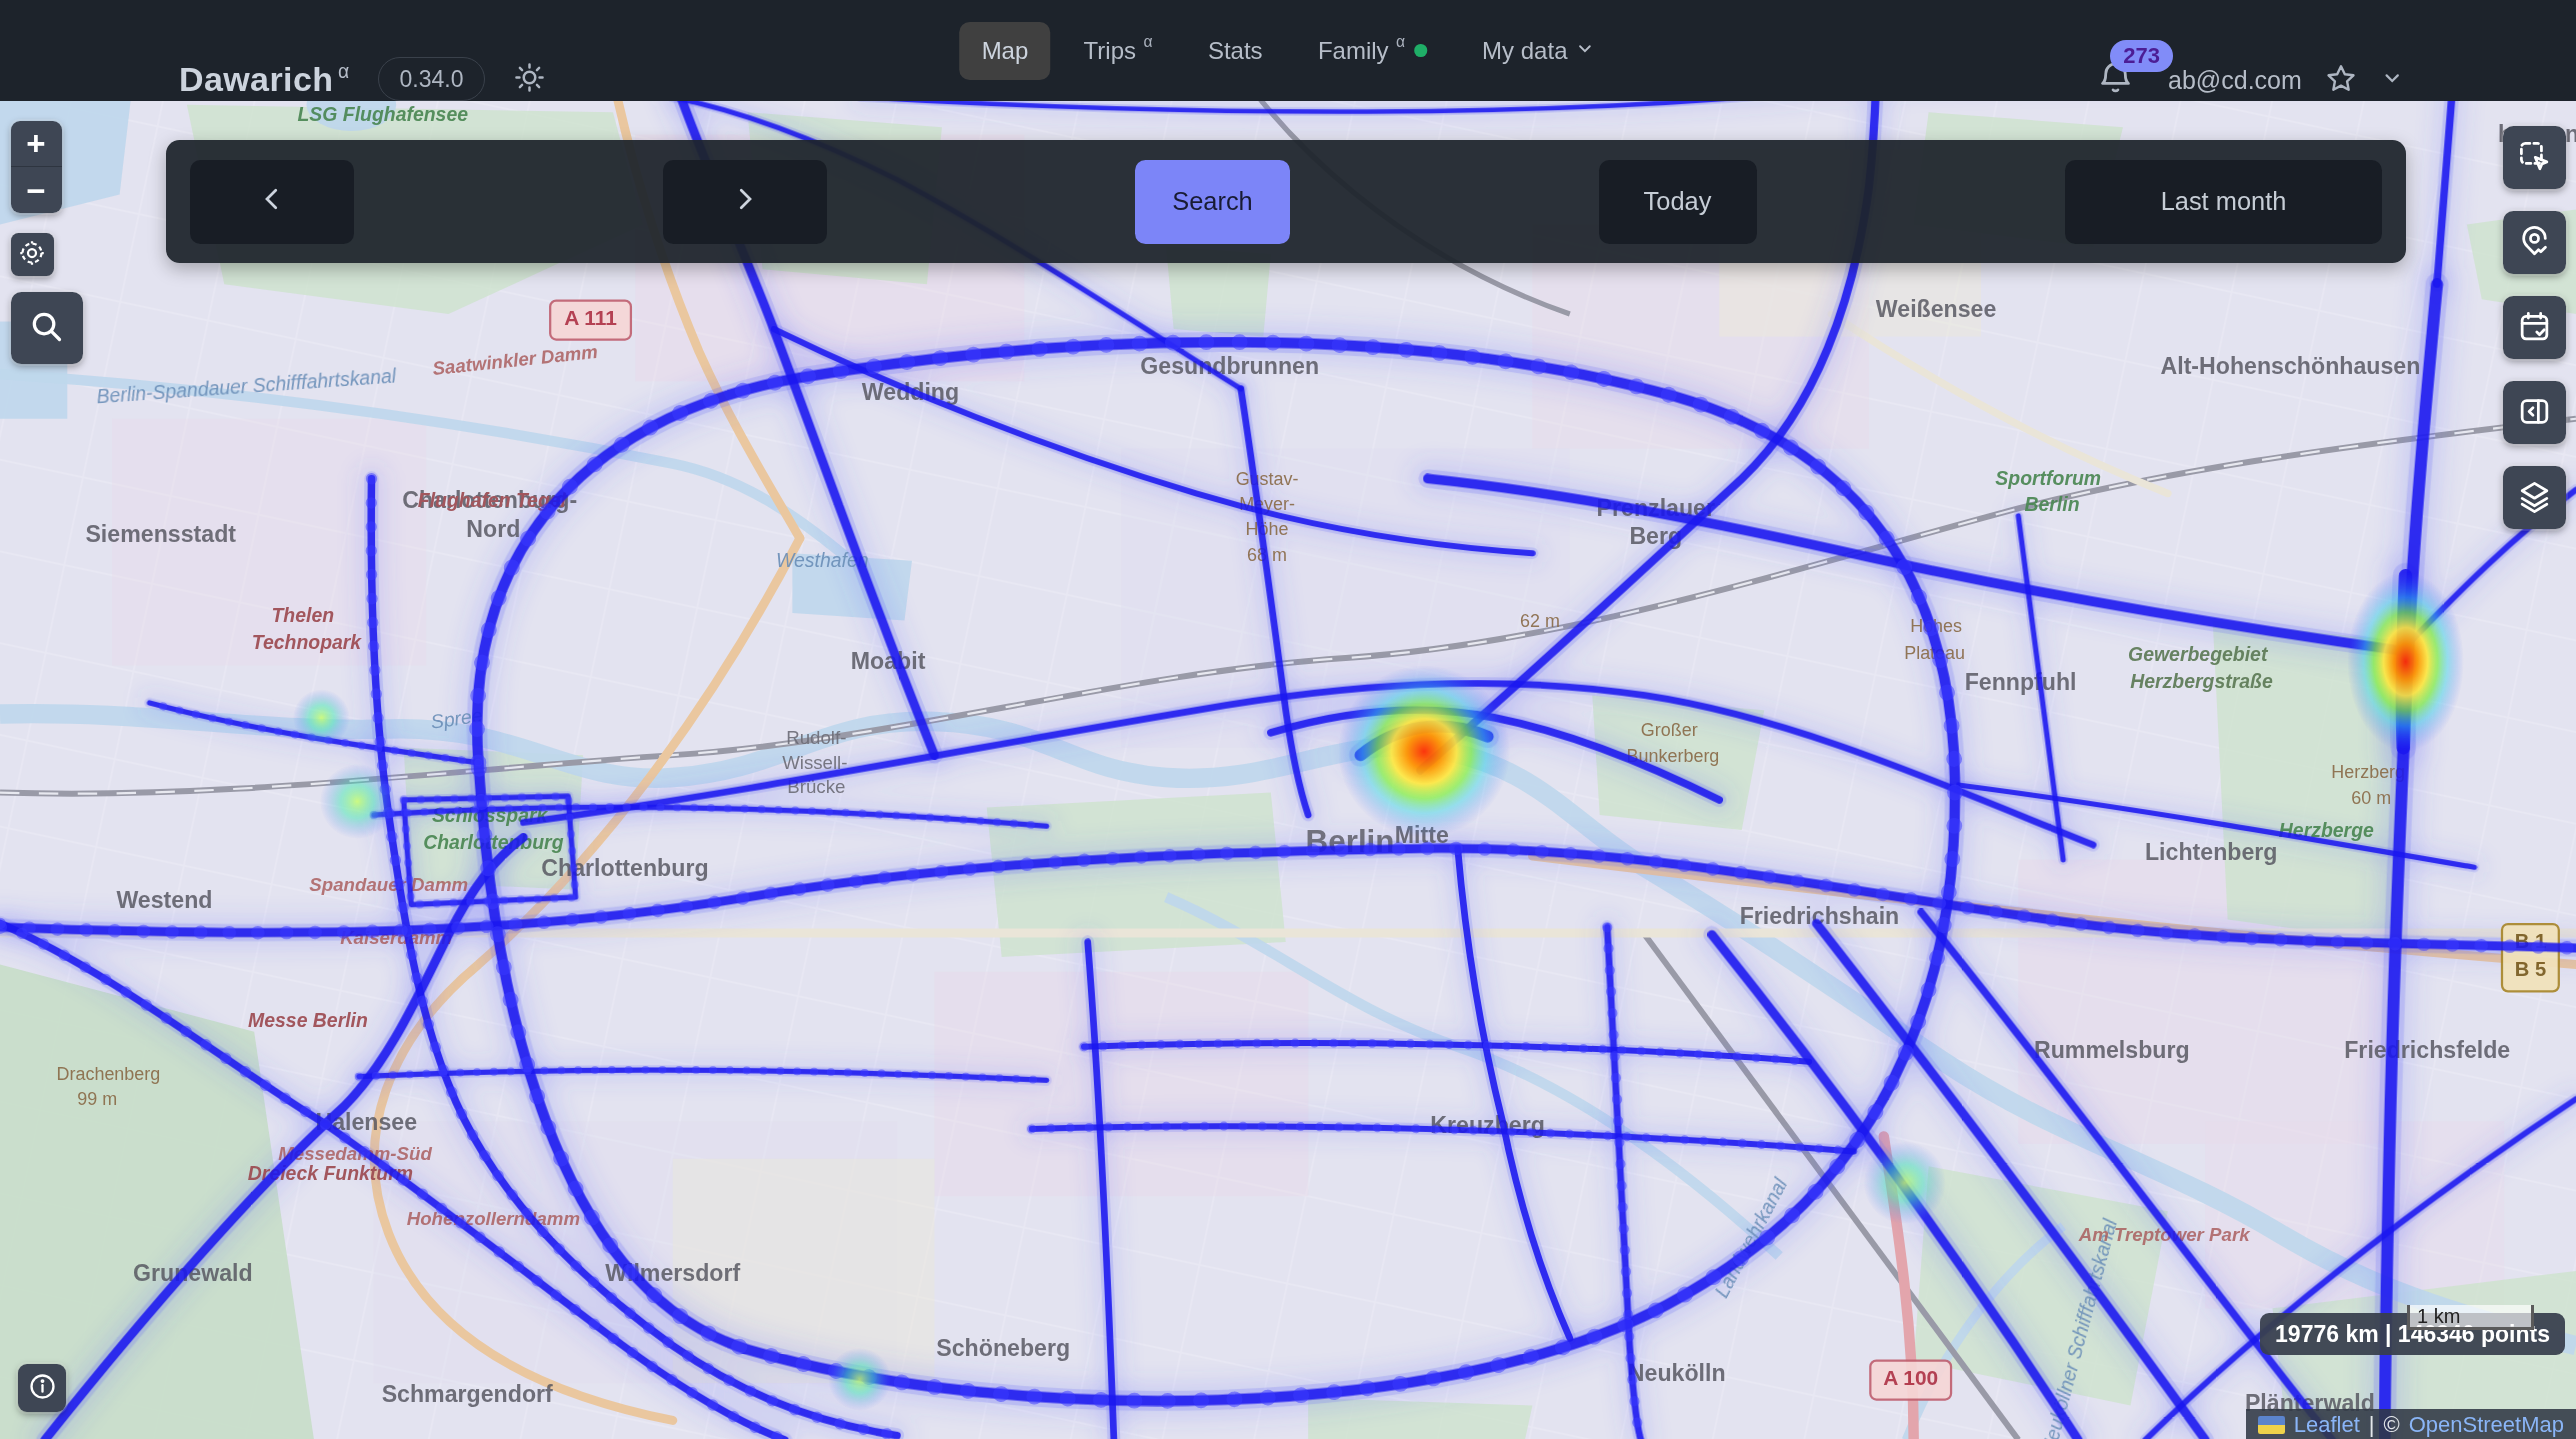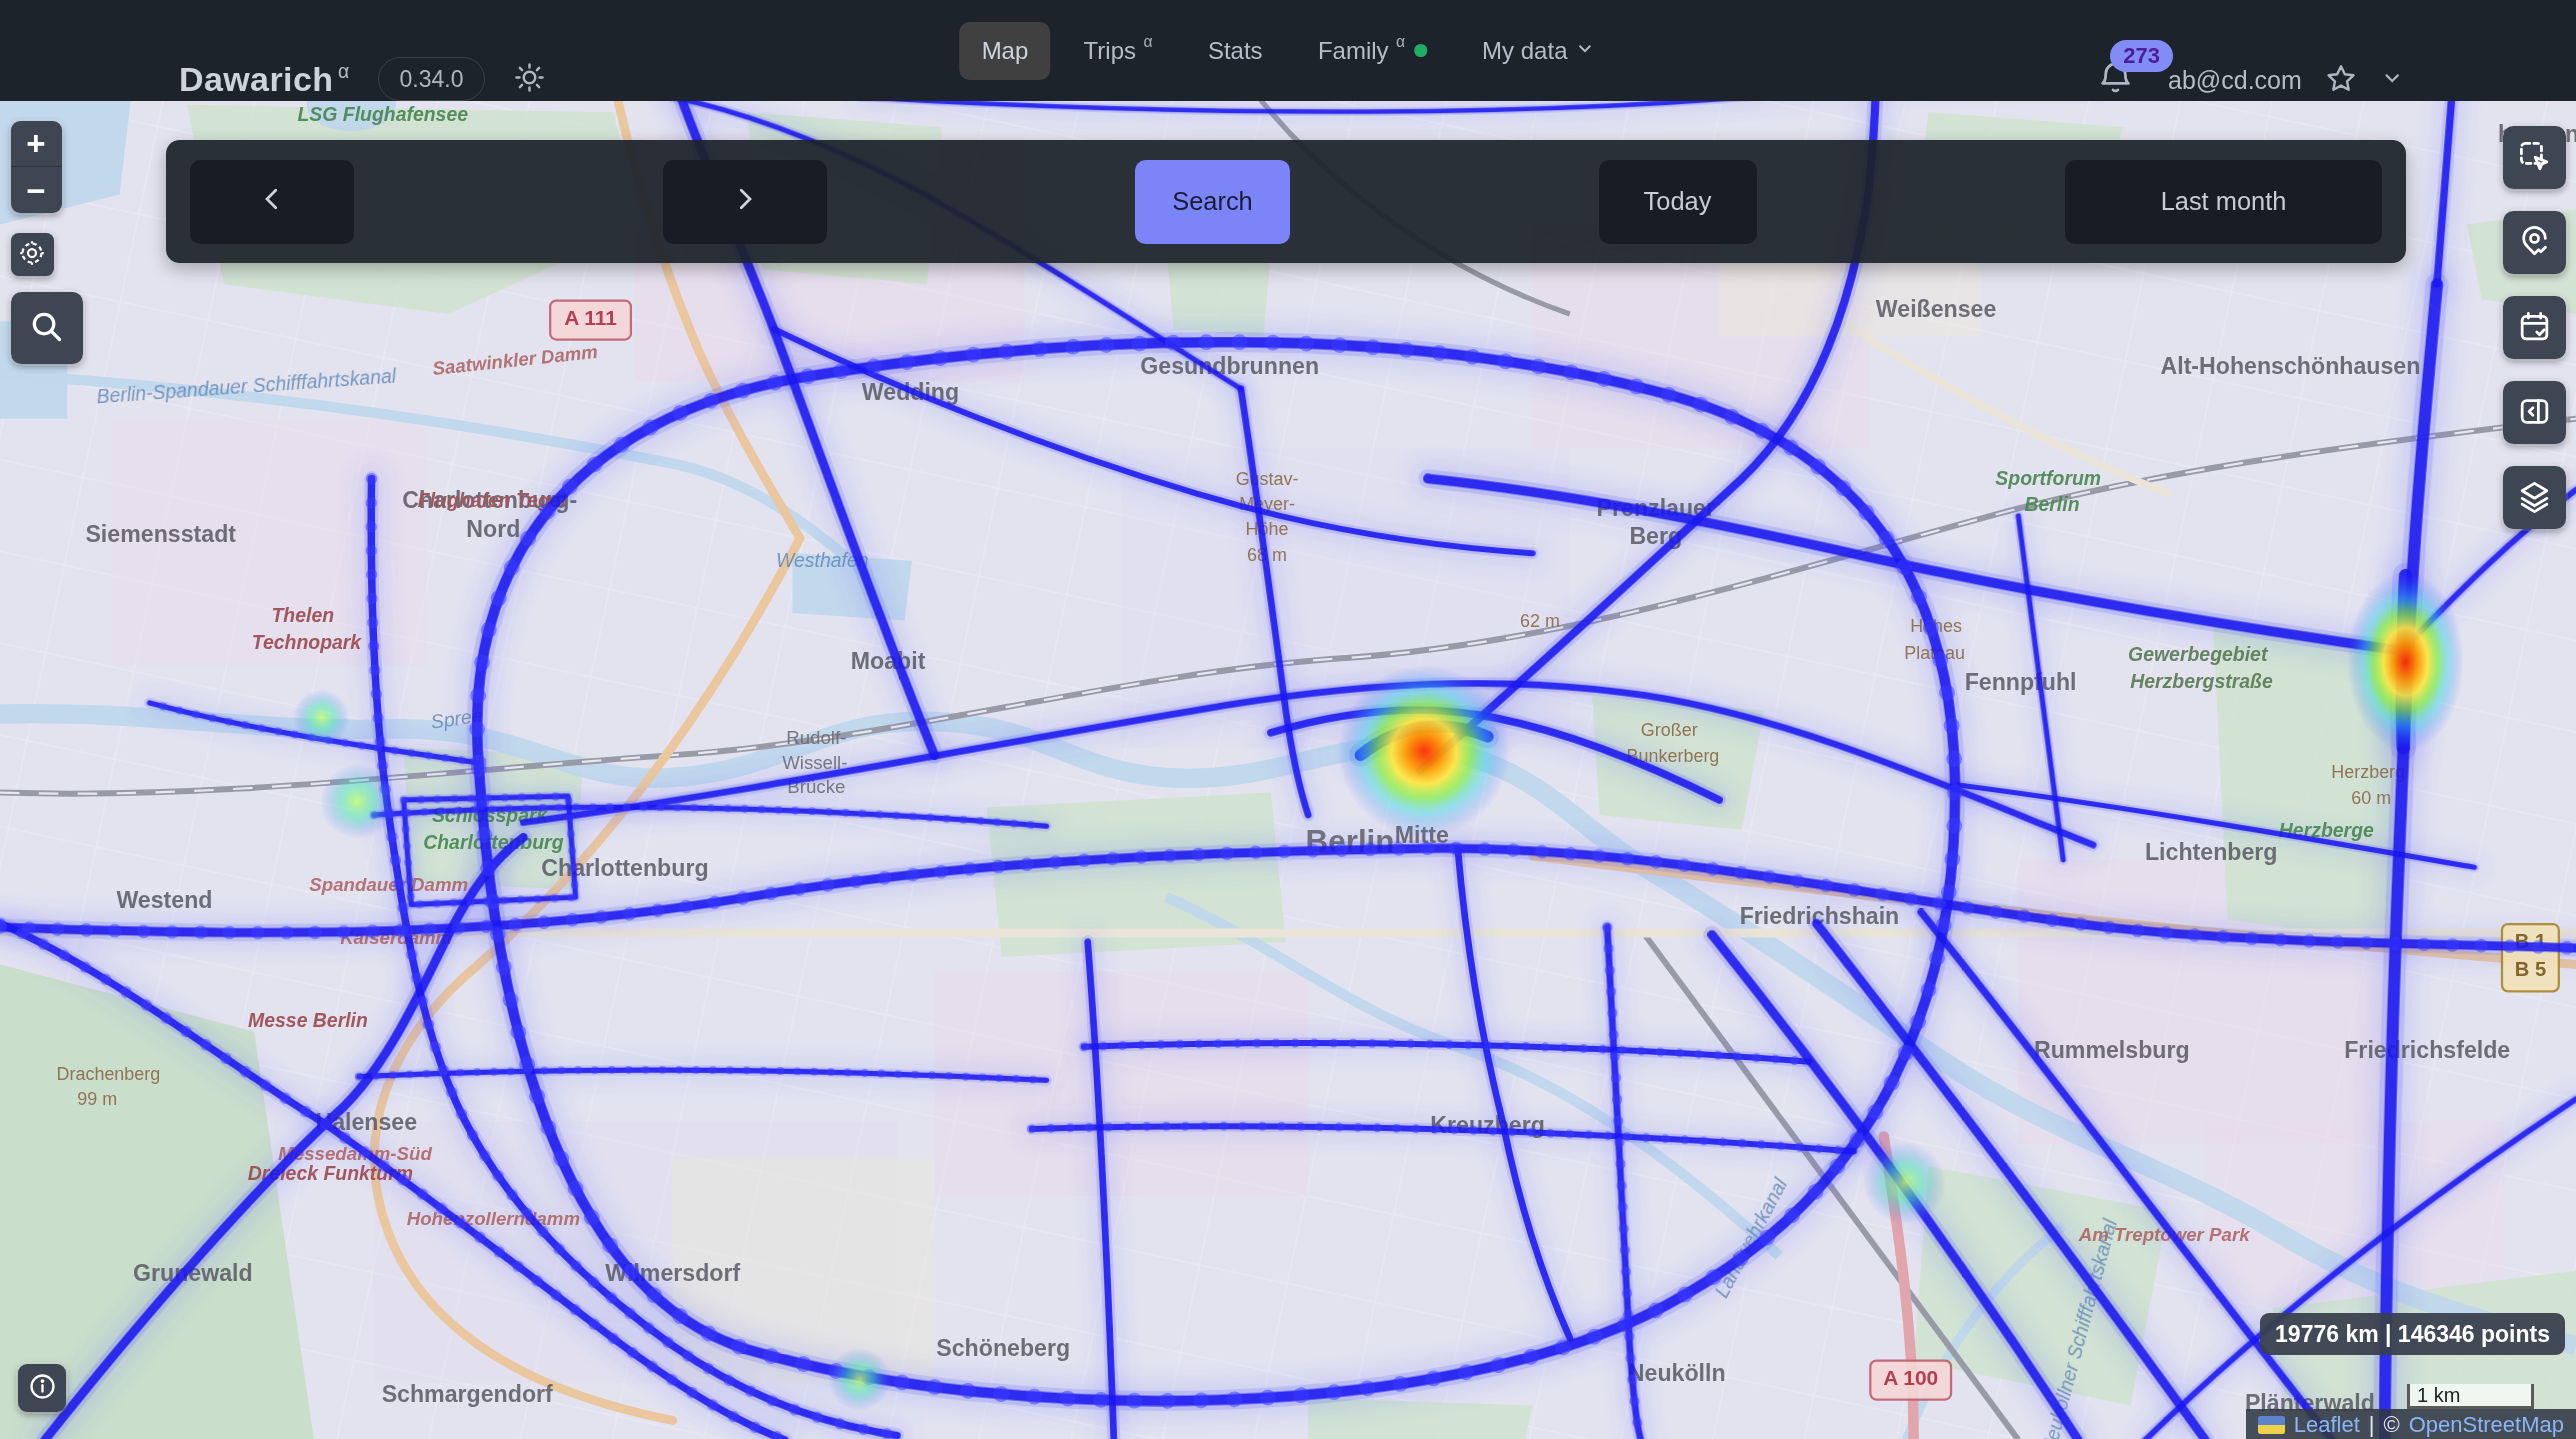--- a/index.html
+++ b/index.html
@@ -47,21 +47,21 @@
   .zoomctl button{display:block;width:51px;height:46px;background:#3e4654;color:#fff;border:none;
                   font-size:33px;font-weight:700;cursor:pointer;line-height:1}
   .zoomctl button:first-child{border-bottom:1.5px solid #2e3540}
   .ctl-gear{left:10.5px;top:233px;width:43px;height:43px;border-radius:7.5px}
   .ctl-search{left:10.5px;top:292px;width:72px;height:72px}
   .ctl-r{left:2503px;width:63px;height:63px}
   .ctl-info{left:18px;top:1364px;width:48px;height:48px;border-radius:9px}
   
   .stats-badge{position:absolute;right:11px;top:1313px;z-index:20;background:rgba(56,64,78,.94);color:#fff;
                font-size:23px;padding:7.5px 15px;border-radius:9px;font-weight:700}
-  .scalebar{position:absolute;right:42px;top:1384px;z-index:20;width:114px;height:22.4px;
+  .scalebar{position:absolute;right:42px;top:1305px;z-index:20;width:114px;height:22.4px;
             background:rgba(255,255,255,.66);border:3px solid #5a5a5a;border-top:none;
             color:#222;font-size:20px;line-height:22.4px;padding-left:7.5px;box-sizing:content-box}
   .attrib{position:absolute;right:0;bottom:0;z-index:20;height:31px;background:rgba(48,56,68,.88);
           display:flex;align-items:center;gap:9px;padding:0 12px;font-size:22px;color:#e3e6ea}
   .attrib .lnk{color:#8ab5f7;cursor:pointer}
   .flag{width:27px;height:18px;border-radius:2.2px;overflow:hidden;display:inline-block}
   .flag div{height:9px}.flag .b{background:#5b84cd}.flag .y{background:#efd24b}
   
   #map-svg{position:absolute;inset:0;z-index:0}
   .glowL path{stroke:#5254ff;fill:none;stroke-linecap:round;stroke-linejoin:round;opacity:.15}

